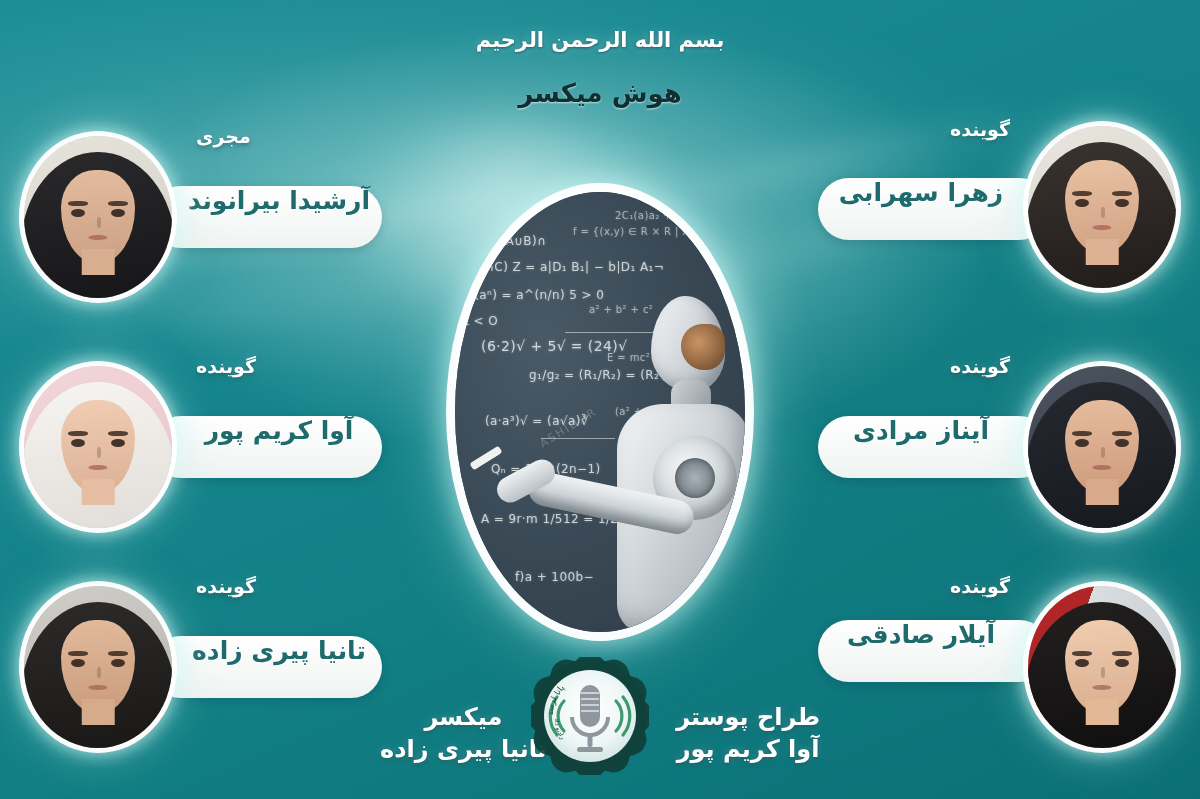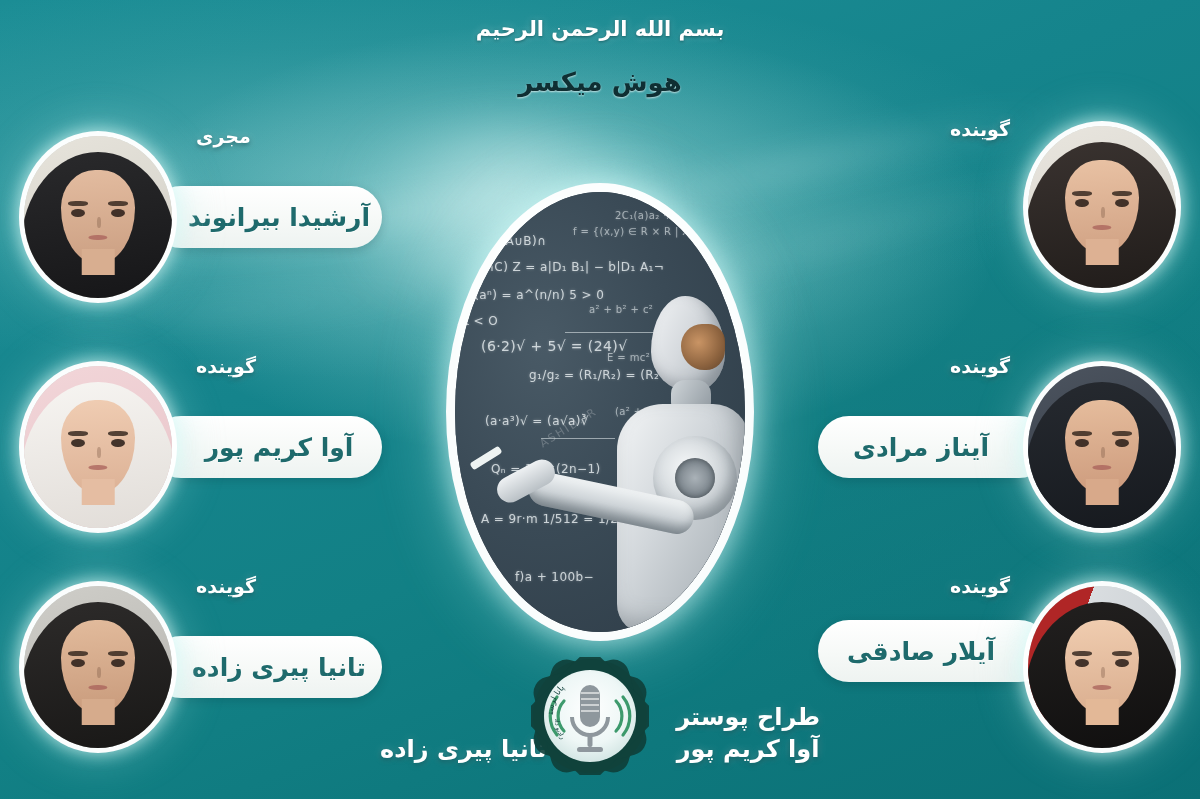--- a/index.html
+++ b/index.html
@@ -33,21 +33,21 @@
   .sweep.s4 { left: 40px;  top: 300px; width: 420px; height: 16px; transform: rotate(-4deg); opacity:.30;}
   .glowpatch {
     position:absolute; pointer-events:none; border-radius:50%;
     background: radial-gradient(circle, rgba(235,253,252,.55) 0%, rgba(200,240,238,.2) 45%, rgba(0,0,0,0) 72%);
     filter: blur(22px);
   }
 
   
   .header { position: absolute; top: 0; left: 0; width: 1200px; text-align: center; z-index: 8; }
   .bismillah {
-    margin-top: 17px;
+    margin-top: 28px;
     font-size: 21px; font-weight: 700; color: #ffffff;
     letter-spacing: .5px;
     text-shadow: 0 1px 3px rgba(0,50,55,.55), 0 0 10px rgba(255,255,255,.25);
   }
   .presents {
     margin-top: 16px;
     font-size: 27px; font-weight: 700; color: #ffffff;
     text-shadow: 0 2px 5px rgba(0,50,55,.55), 0 0 12px rgba(255,255,255,.22);
   }
   .topic {
@@ -177,21 +177,21 @@
   .p-eye  { position:absolute; width:9%; height:5%; border-radius:50%; background: rgba(44,32,26,.88); }
   .p-nose { position:absolute; left:49%; top:50%; width:3%; height:7%; border-radius:40%; background: rgba(120,85,66,.35); }
   .p-mouth{ position:absolute; left:50%; top:61%; transform:translateX(-50%); width:13%; height:3.4%; border-radius:50%; background: rgba(168,96,90,.75); }
   .p-neck { position:absolute; left:50%; top:70%; transform:translateX(-50%); width:22%; height:16%; }
 
   .namebox {
     position: absolute;
     height: 62px;
     background: linear-gradient(180deg,#ffffff 0%, #f6f9f7 55%, #eef3f1 100%);
     border-radius: 31px;
-    display: flex; align-items: center; justify-content: center;
+    display: flex; align-items: flex-start; justify-content: center;
     box-shadow: 0 3px 10px rgba(0,40,45,.18);
     z-index: 8;
   }
   .namebox span {
     font-size: 25px; font-weight: 600; color: #1e6a6c;
     white-space: nowrap; letter-spacing: .3px;
     text-shadow: 0 1px 0 rgba(255,255,255,.6);
   }
   .role {
     position: absolute;
@@ -354,20 +354,23 @@
         <div class="p-face" style="background:linear-gradient(175deg,#e9c2a4,#d0a183);"></div>
         <div class="p-brow" style="left:30%;top:40%;"></div>
           <div class="p-brow" style="left:57%;top:40%;"></div>
         <div class="p-eye" style="left:32%;top:45%;"></div>
           <div class="p-eye" style="left:59%;top:45%;"></div>
         <div class="p-nose"></div>
           <div class="p-mouth"></div>
         <div class="p-neck" style="background:#ddb193;"></div>
       </div>
     </div>
+    <div class="namebox" style="top:178px;">
+      <span>زهرا سهرابی</span>
+    </div>
 
     <div class="role" style="top:355px;">گوینده</div>
     <div class="avatar" style="top:366px;">
       <div class="photo">
         <div class="p-bg" style="background:linear-gradient(160deg,#4d5560,#2f3540);"></div>
         <div class="p-hair" style="background:linear-gradient(170deg,#262a30,#14171c);"></div>
         <div class="p-face" style="background:linear-gradient(175deg,#e6bd9d,#cc9a7c);"></div>
         <div class="p-brow" style="left:30%;top:40%;"></div>
           <div class="p-brow" style="left:57%;top:40%;"></div>
         <div class="p-eye" style="left:32%;top:45%;"></div>
@@ -400,20 +403,21 @@
       <span>آیلار صادقی</span>
     </div>
   </div>
 
   <div class="credit" id="credit-designer">
     <div class="c-role">طراح پوستر</div>
     <div class="c-name">آوا کریم پور</div>
   </div>
 
   <div class="credit" id="credit-mixer">
+    <div class="c-role">میکسر</div>
     <div class="c-name">تانیا پیری زاده</div>
   </div>
 
   <div class="logo">
     <svg viewBox="0 0 118 118" width="118" height="118" aria-hidden="true">
       <defs>
         <radialGradient id="lg" cx="50%" cy="42%" r="62%">
           <stop offset="0%" stop-color="#ffffff"></stop>
           <stop offset="62%" stop-color="#eef7f6"></stop>
           <stop offset="100%" stop-color="#cfe3e1"></stop>

